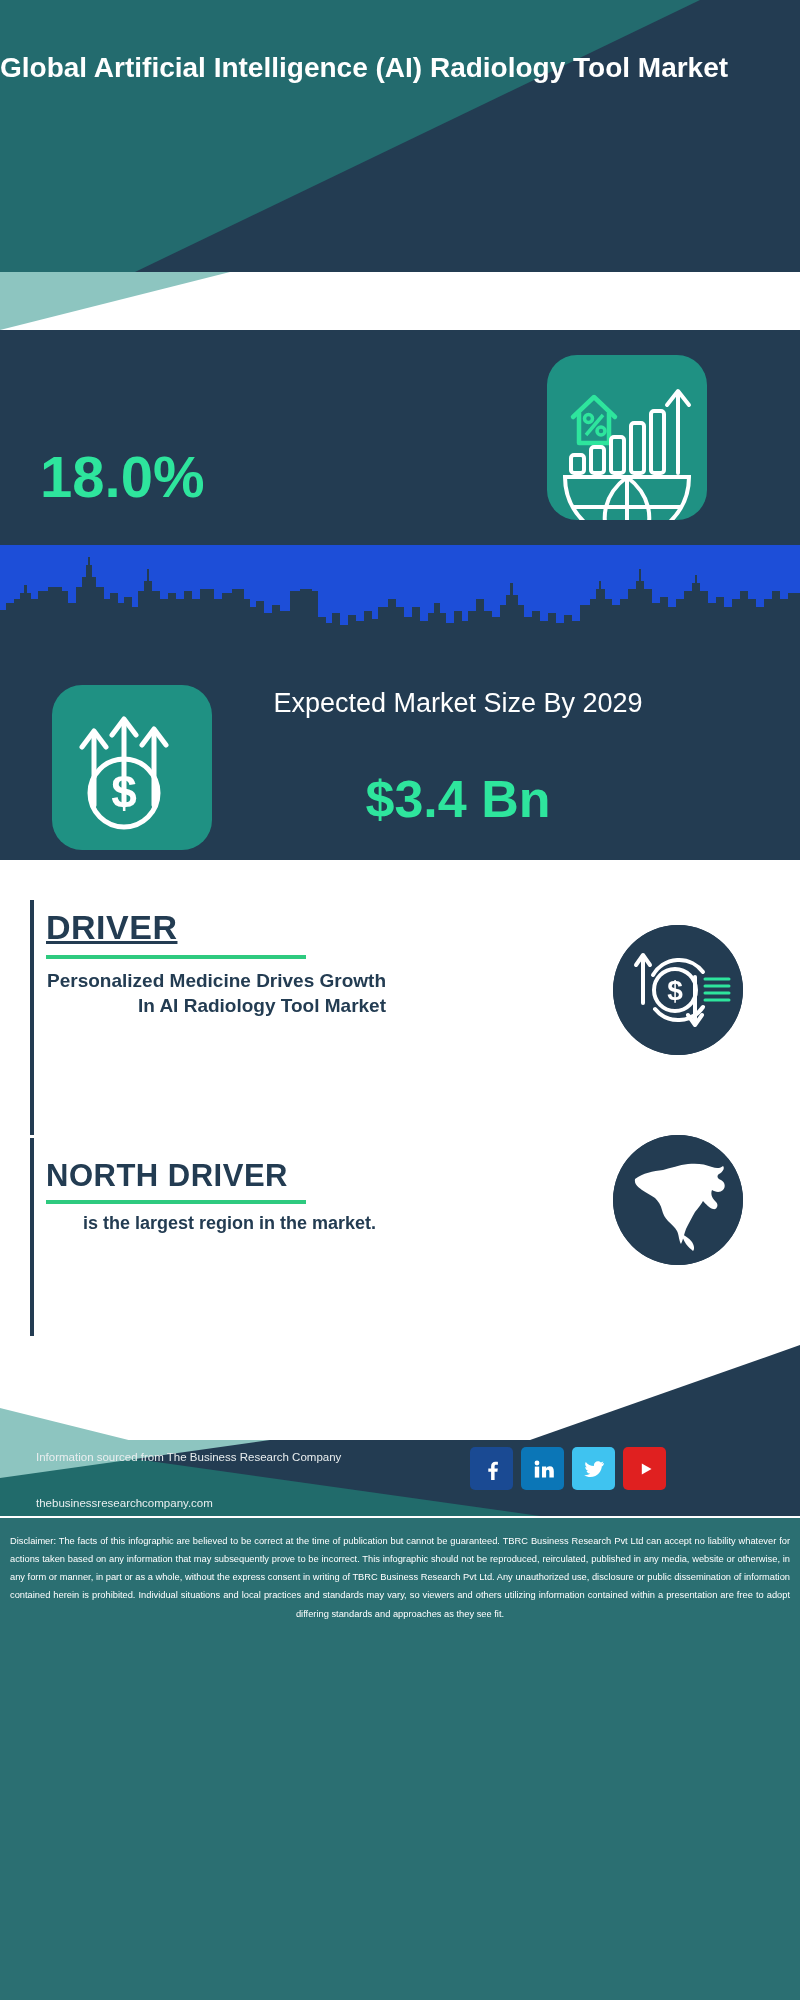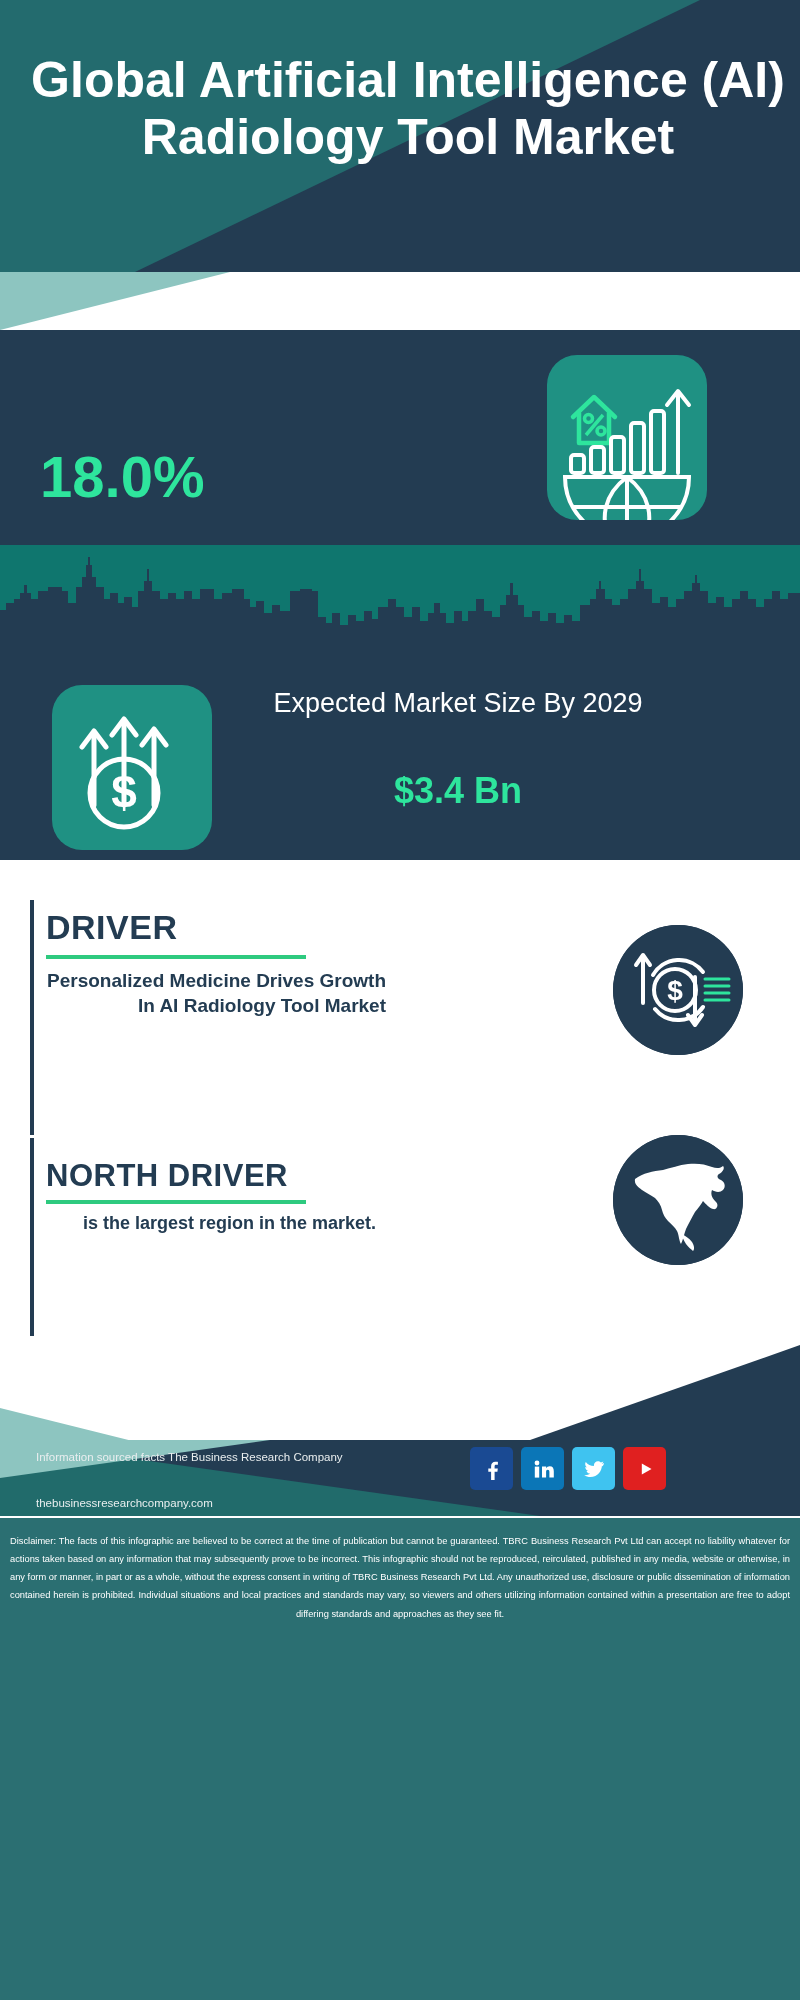--- a/index.html
+++ b/index.html
@@ -30,28 +30,27 @@
     position: absolute;
     left: 0; top: 0;
     width: 800px; height: 272px;
     background: #233c52;
     clip-path: polygon(100% 0, 100% 100%, 135px 100%, 700px 0);
   }
   .header-title {
     position: absolute;
     left: 0; top: 52px;
     width: 800px;
-    text-align: center;
+    text-align: left;
     color: #ffffff;
-    font-size: 50px;
+    font-size: 28px;
     font-weight: bold;
     line-height: 1.13;
     letter-spacing: 0px;
     z-index: 5;
-    padding-left: 16px;
   }
 
   
   .accent-band {
     position: absolute;
     left: 0; top: 272px;
     width: 800px; height: 58px;
     background: #ffffff;
     overflow: hidden;
   }
@@ -95,21 +94,21 @@
     width: 160px; height: 165px;
     background: #1f9183;
     border-radius: 30px;
   }
 
   
   .skyline-section {
     position: absolute;
     left: 0; top: 545px;
     width: 800px; height: 315px;
-    background: #0f766e;
+    background: #1d4ed8;
     overflow: hidden;
   }
   .skyline-svg {
     position: absolute;
     left: 0; top: 10px;
     width: 800px; height: 95px;
     display: block;
   }
   .skyline-fill {
     position: absolute;
@@ -125,21 +124,21 @@
     color: #ffffff;
     font-size: 27px;
     line-height: 1.38;
   }
   .market-value {
     position: absolute;
     left: 248px; top: 228px;
     width: 420px;
     text-align: center;
     color: #2ee59d;
-    font-size: 36px;
+    font-size: 52px;
     font-weight: bold;
     line-height: 1;
   }
   .market-icon-box {
     position: absolute;
     left: 52px; top: 140px;
     width: 160px; height: 165px;
     background: #1f9183;
     border-radius: 30px;
   }
@@ -172,21 +171,21 @@
     text-align: right;
   }
   .round-icon {
     position: absolute;
     background: #233c52;
     border-radius: 50%;
   }
 
   
   #driver-bar   { left: 30px; top: 900px; height: 235px; }
-  #driver-title { position: absolute; left: 46px; top: 908px; font-size: 34px; }
+  #driver-title { position: absolute; left: 46px; top: 908px; font-size: 34px; text-decoration: underline; }
   #driver-ul    { position: absolute; left: 46px; top: 955px; width: 260px; }
   #driver-text  { position: absolute; left: 46px; top: 968px; width: 340px; font-size: 19px; }
   #driver-icon  { left: 613px; top: 925px; width: 130px; height: 130px; }
 
   
   #na-bar    { left: 30px; top: 1138px; height: 198px; }
   #na-title  { position: absolute; left: 46px; top: 1158px; font-size: 31px; }
   #na-ul     { position: absolute; left: 46px; top: 1200px; width: 260px; }
   #na-text   { position: absolute; left: 46px; top: 1212px; width: 330px; font-size: 18px; }
   #na-icon   { left: 613px; top: 1135px; width: 130px; height: 130px; }
@@ -430,21 +429,21 @@
     <div class="footer-dark-diag"></div>
     <div class="footer-teal-diag"></div>
   </div>
 
   <div class="footer-band">
     <div class="footer-band-teal"></div>
     <div class="footer-band-lightteal"></div>
   </div>
 
   <div class="footer-text-wrap">
-    <div class="footer-line1">Information sourced facts The Business Research Company</div>
+    <div class="footer-line1">Information sourced from The Business Research Company</div>
     <div class="footer-line2">thebusinessresearchcompany.com</div>
   </div>
 
   <div class="social-row">
     <div class="social-icon sc-fb">
       <svg width="22" height="22" viewBox="0 0 22 22" aria-hidden="true">
         <path fill="#ffffff" d="M13.6 22v-8.3h2.8l0.4-3.2h-3.2V8.4c0-0.9 0.3-1.6 1.6-1.6h1.7V3.9C16.6 3.9 15.6 3.8 14.4 3.8c-2.6 0-4.3 1.6-4.3 4.4v2.3H7.3v3.2h2.8V22H13.6z"></path>
       </svg>
     </div>
     <div class="social-icon sc-li">

